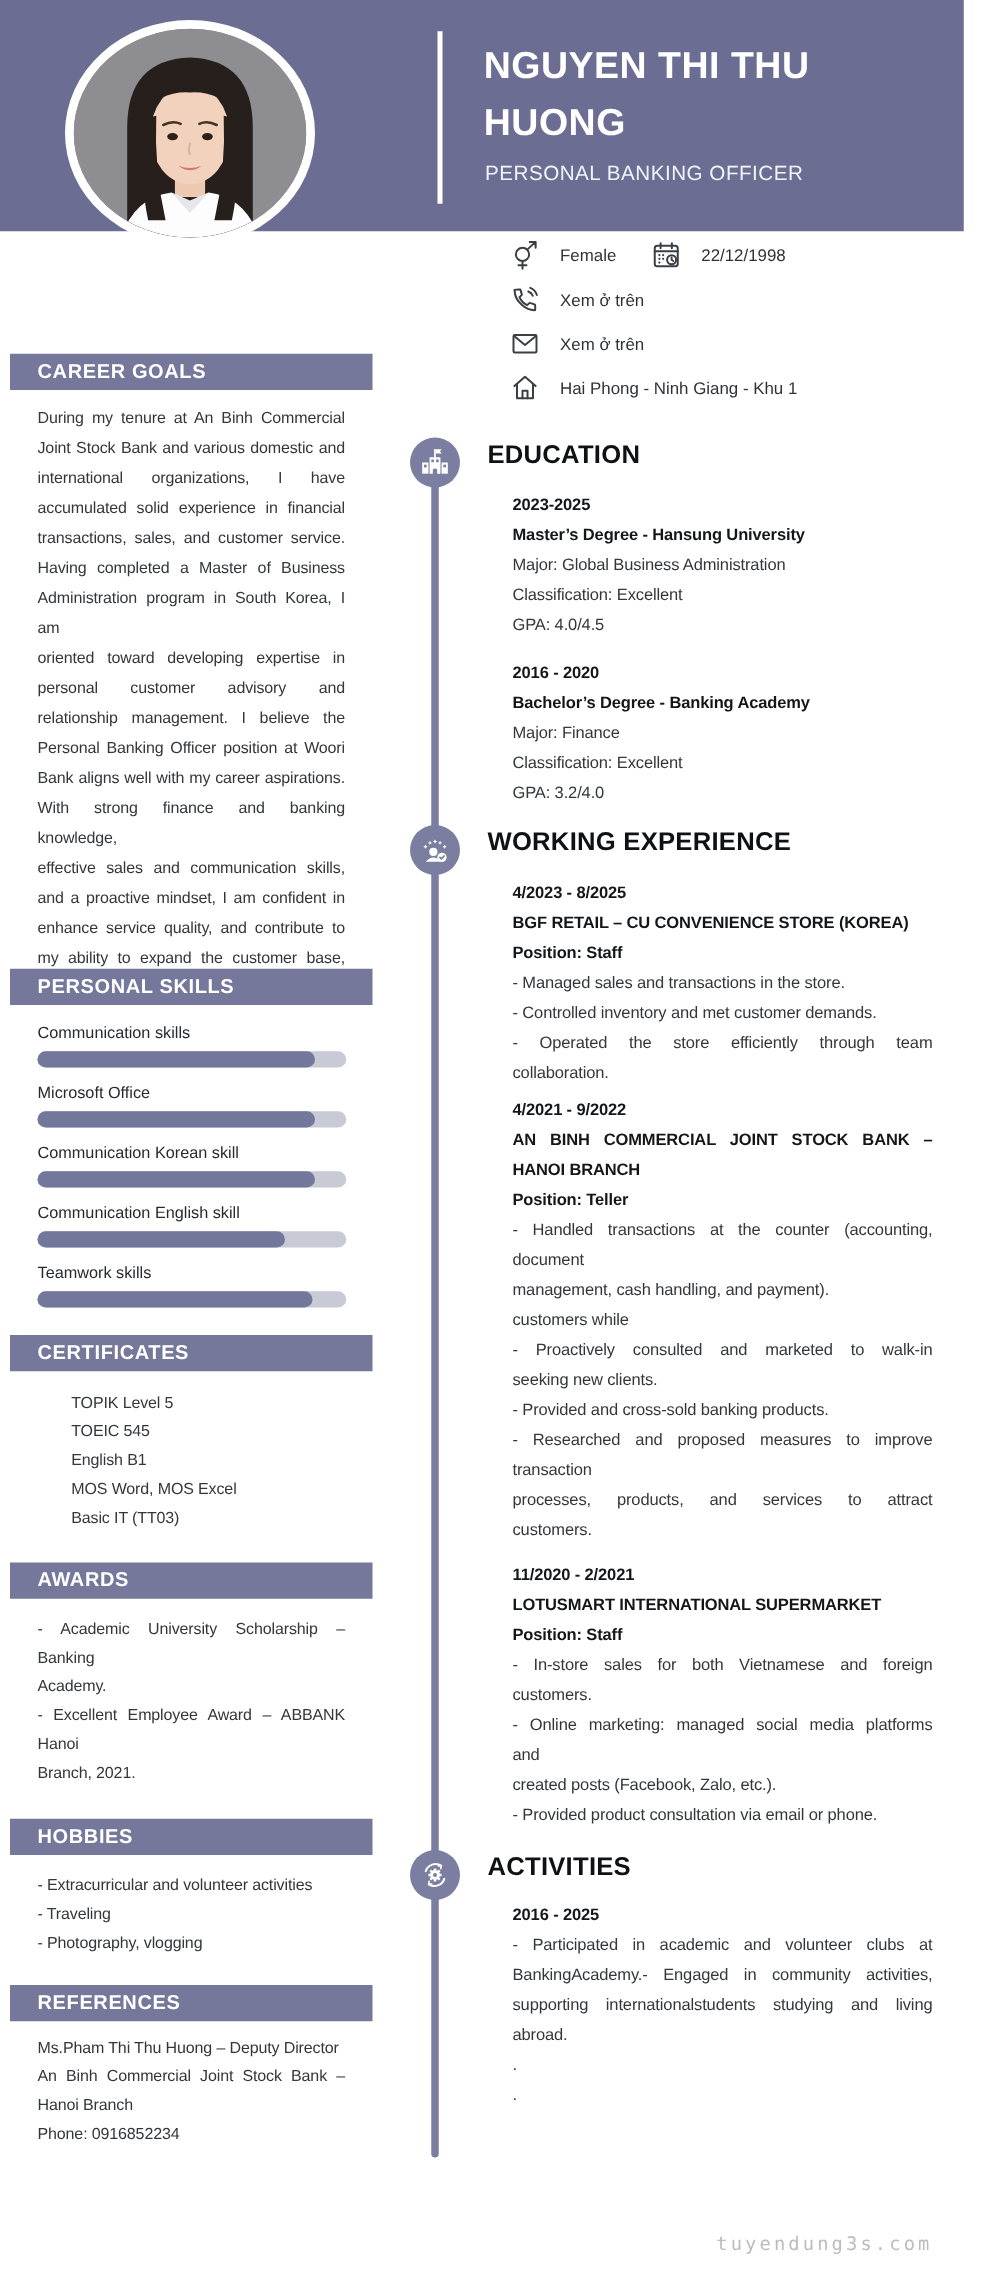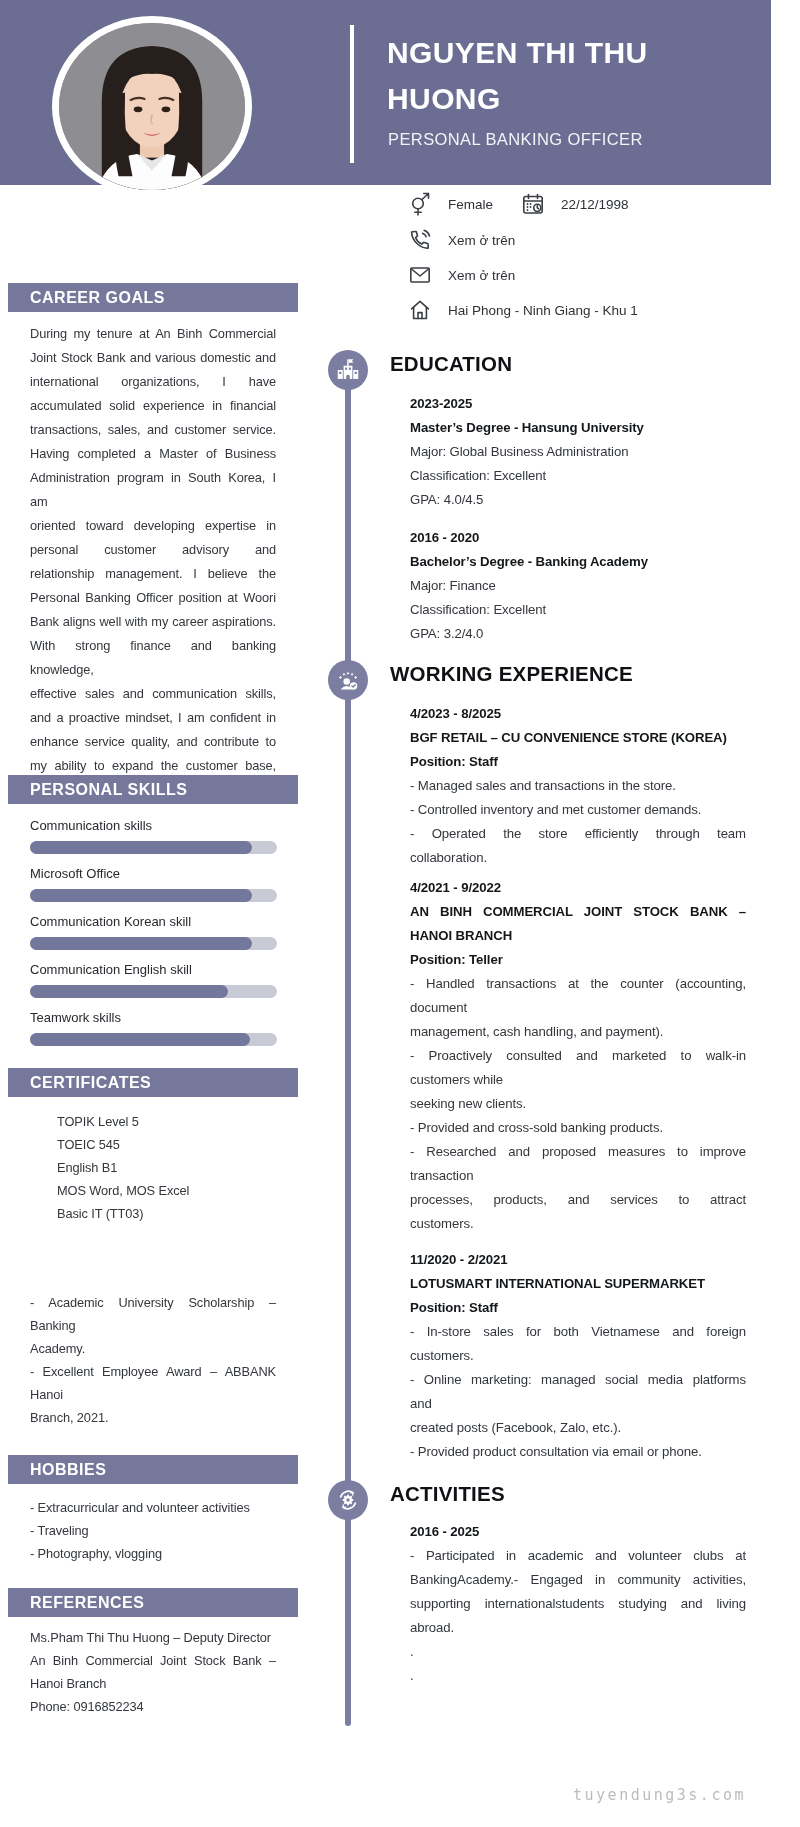--- a/index.html
+++ b/index.html
@@ -182,20 +182,21 @@
 
   <div class="banner" style="top:1068px;">CERTIFICATES</div>
   <div class="lblock list" style="top:1110px;margin-left:27px;">
       <div class="ln">TOPIK Level 5</div>
       <div class="ln">TOEIC 545</div>
       <div class="ln">English B1</div>
       <div class="ln">MOS Word, MOS Excel</div>
       <div class="ln">Basic IT (TT03)</div>
     </div>
 
+  <div class="banner" style="top:1250px;">AWARDS</div>
   <div class="lblock list" style="top:1291px;">
       <div class="ln j">- Academic University Scholarship –</div>
       <div class="ln">Banking</div>
       <div class="ln">Academy.</div>
       <div class="ln j">- Excellent Employee Award – ABBANK</div>
       <div class="ln">Hanoi</div>
       <div class="ln">Branch, 2021.</div>
     </div>
 
   <div class="banner" style="top:1455px;">HOBBIES</div>
@@ -275,22 +276,22 @@
       <div class="ln">collaboration.</div>
     </div>
   <div class="rblock" style="top:876px;">
       <div class="ln b">4/2021 - 9/2022</div>
       <div class="ln b j">AN BINH COMMERCIAL JOINT STOCK BANK –</div>
       <div class="ln b">HANOI BRANCH</div>
       <div class="ln b">Position: Teller</div>
       <div class="ln j">- Handled transactions at the counter (accounting,</div>
       <div class="ln">document</div>
       <div class="ln">management, cash handling, and payment).</div>
+      <div class="ln">customers while</div>
       <div class="ln j">- Proactively consulted and marketed to walk-in</div>
-      <div class="ln">customers while</div>
       <div class="ln">seeking new clients.</div>
       <div class="ln">- Provided and cross-sold banking products.</div>
       <div class="ln j">- Researched and proposed measures to improve</div>
       <div class="ln">transaction</div>
       <div class="ln j">processes, products, and services to attract</div>
       <div class="ln">customers.</div>
     </div>
   <div class="rblock" style="top:1248px;">
       <div class="ln b">11/2020 - 2/2021</div>
       <div class="ln b">LOTUSMART INTERNATIONAL SUPERMARKET</div>

